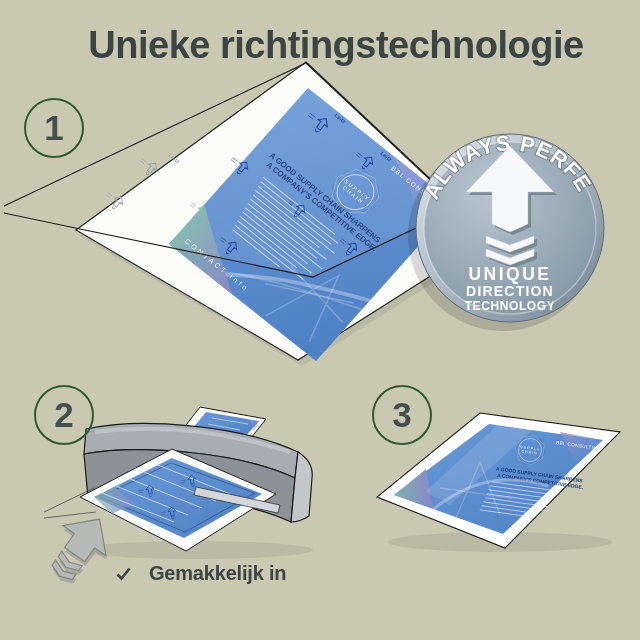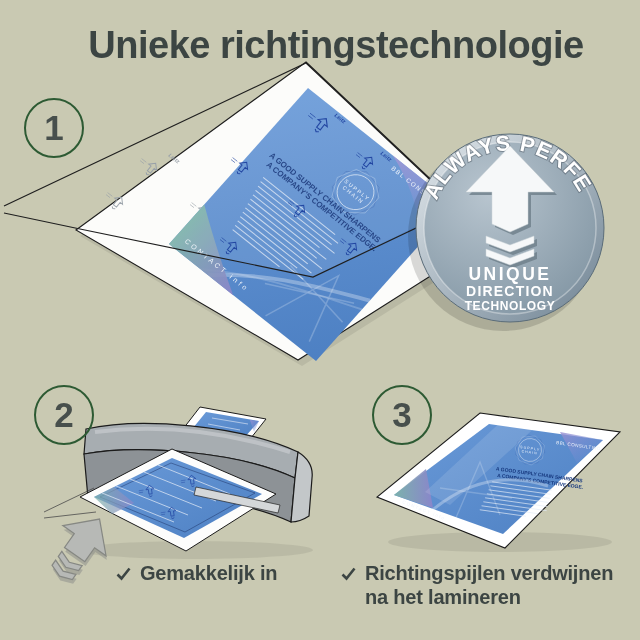--- a/index.html
+++ b/index.html
@@ -18,21 +18,21 @@
   .num-circle{
     position:absolute;width:56px;height:56px;border-radius:50%;
     border:2.5px solid var(--accent_green,#2d5a33);
     display:flex;align-items:center;justify-content:center;
     font-size:35px;font-weight:700;color:#474f4c;
   }
   .num-1{left:24px;top:98px;}
   .num-2{left:34px;top:385px;}
   .num-3{left:372px;top:385px;}
   .benefit{
-    position:absolute;display:flex;gap:9px;align-items:flex-start;
+    position:absolute;display:flex;gap:18px;align-items:flex-start;
     color:var(--heading_text,#3c4543);
   }
   .benefit .check{flex:0 0 auto;margin-top:6px;}
   .benefit .lines{font-size:20px;line-height:24px;font-weight:700;letter-spacing:-0.2px;}
   .benefit-1{left:116px;top:561px;}
   .benefit-2{left:341px;top:561px;}
 </style>
 </head>
 <body>
 
@@ -264,23 +264,14 @@
 
   <div class="benefit benefit-1">
     <svg class="check" width="15" height="14" viewBox="0 0 15 14">
       <polyline points="1.5,7.5 5.5,11.5 13.5,1.5" fill="none" stroke="var(--heading_text,#3c4543)" stroke-width="2.6"></polyline>
     </svg>
     <div class="lines">
       <div>Gemakkelijk in</div>
     </div>
   </div>
 
-  <div class="benefit benefit-2">
-    <svg class="check" width="15" height="14" viewBox="0 0 15 14">
-      <polyline points="1.5,7.5 5.5,11.5 13.5,1.5" fill="none" stroke="var(--heading_text,#3c4543)" stroke-width="2.6"></polyline>
-    </svg>
-    <div class="lines">
-      <div>Richtingspijlen verdwijnen</div>
-      <div>na het lamineren</div>
-    </div>
-  </div>
 
 </div>
 
 </body></html>

